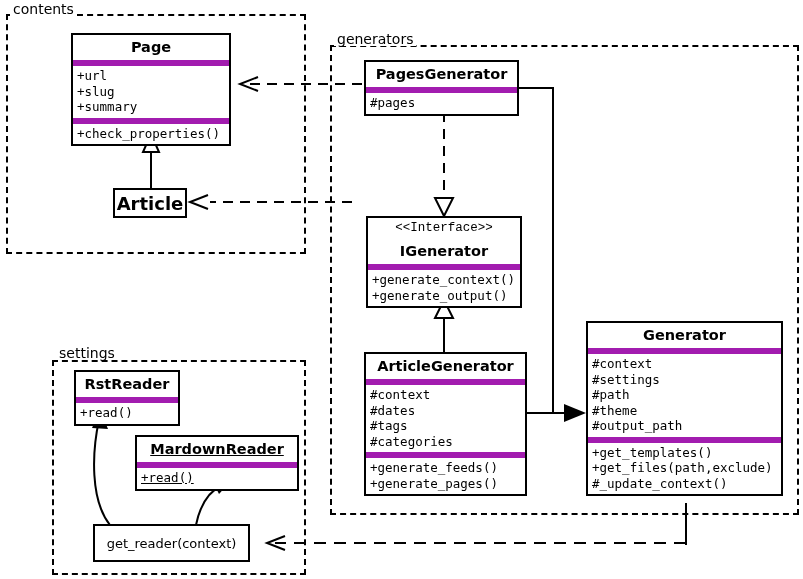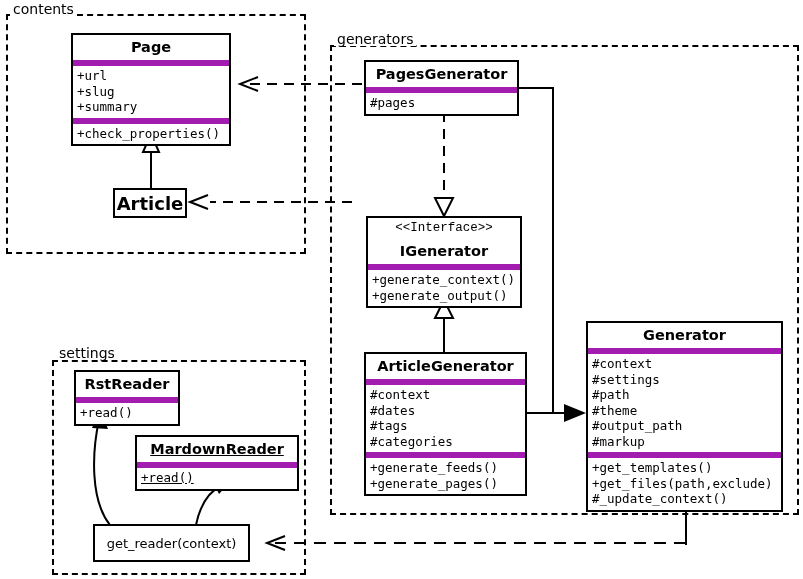--- a/index.html
+++ b/index.html
@@ -182,21 +182,20 @@
   </div>
 
   <div class="cls" style="left:586px; top:321px; width:197px;">
     <div class="title">Generator</div>
     <div class="sect">
       <div>#context</div>
       <div>#settings</div>
       <div>#path</div>
       <div>#theme</div>
       <div>#output_path</div>
-      <div>#markup</div>
     </div>
     <div class="sect">
       <div>+get_templates()</div>
       <div>+get_files(path,exclude)</div>
       <div>#_update_context()</div>
     </div>
   </div>
 
   <div class="cls" style="left:74px; top:370px; width:106px;">
     <div class="title">RstReader</div>

